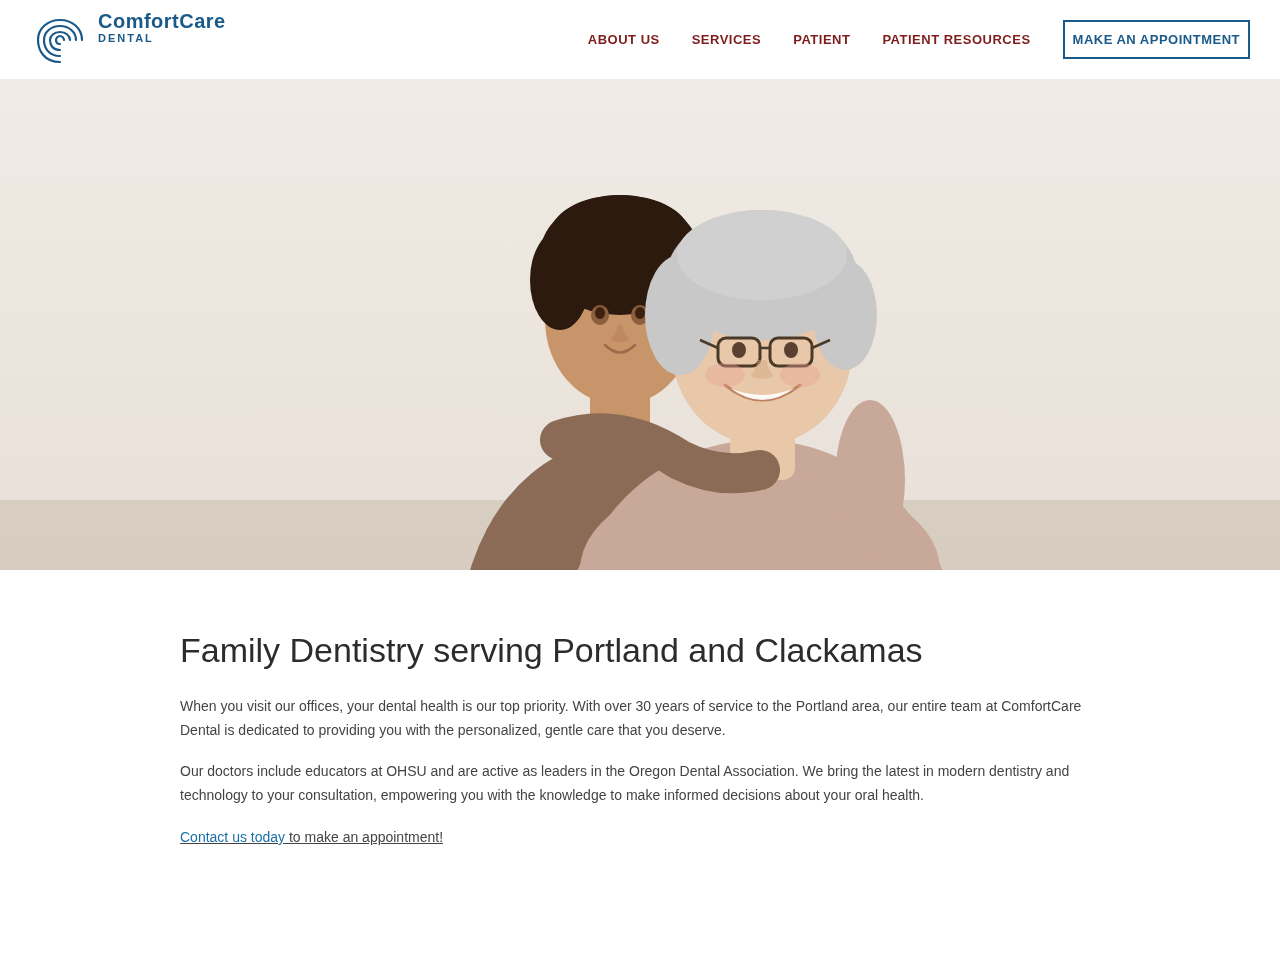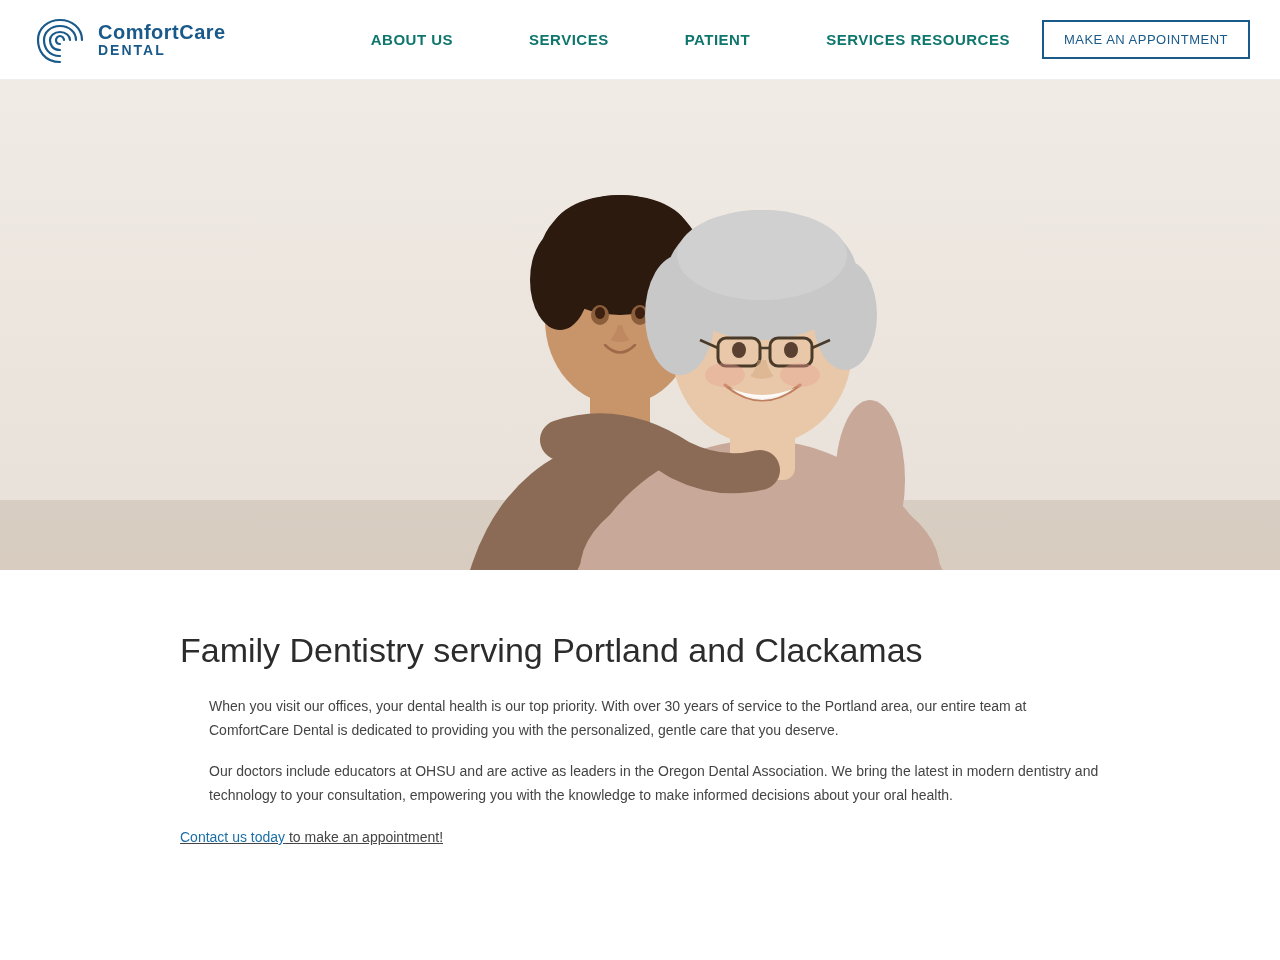--- a/index.html
+++ b/index.html
@@ -19,21 +19,21 @@
       display: flex;
       align-items: center;
       justify-content: space-between;
       padding: 0 30px;
       z-index: 100;
       border-bottom: 1px solid #eee;
     }
 
     .logo-wrap {
       display: flex;
-      align-items: center;
+      align-items: flex-start;
       gap: 8px;
       text-decoration: none;
     }
 
     .logo-icon {
       width: 60px;
       height: 60px;
     }
 
     .logo-text {
@@ -43,50 +43,49 @@
     }
 
     .logo-text .brand {
       font-size: 20px;
       font-weight: 700;
       color: #1a5a8a;
       letter-spacing: 0.5px;
     }
 
     .logo-text .sub {
-      font-size: 14px;
+      font-size: 11px;
       font-weight: 600;
       color: #1a5a8a;
       letter-spacing: 2px;
     }
 
     nav {
       display: flex;
       align-items: center;
       gap: 32px;
     }
 
     .nav-link {
-      font-size: 15px;
-      font-weight: 700;
-      color: #0f766e;
+      font-size: 13px;
+      font-weight: 700;
+      color: #7f1d1d;
       text-decoration: none;
       letter-spacing: 0.5px;
       cursor: pointer;
-      margin-left: 44px;
     }
 
     .nav-cta {
       font-size: 13px;
-      font-weight: 400;
+      font-weight: 700;
       color: #1a5a8a;
       text-decoration: none;
       letter-spacing: 0.5px;
       border: 2px solid #1a5a8a;
-      padding: 10px 20px;
+      padding: 10px 8px;
       cursor: pointer;
     }
 
     
     .hero {
       margin-top: 80px;
       width: 100%;
       height: 490px;
       background: linear-gradient(135deg, #c8b8a8 0%, #d4c4b4 20%, #e8ddd0 40%, #f0e8e0 60%, #e0d4c8 80%, #c8b8aa 100%);
       position: relative;
@@ -123,21 +122,20 @@
       letter-spacing: 0.5px;
       margin-bottom: 22px;
     }
 
     .content-para {
       font-size: 14px;
       color: #444;
       line-height: 1.7;
       margin-bottom: 18px;
       max-width: 940px;
-      margin-left: 29px;
     }
 
     .contact-line {
       font-size: 14px;
       color: #444;
       line-height: 1.7;
       text-decoration: underline;
     }
 
     .contact-link {
@@ -164,21 +162,21 @@
     <div class="logo-text">
       <span class="brand">ComfortCare</span>
       <span class="sub">DENTAL</span>
     </div>
   </a>
 
   <nav>
     <a class="nav-link" href="#">ABOUT US</a>
     <a class="nav-link" href="#">SERVICES</a>
     <a class="nav-link" href="#">PATIENT</a>
-    <a class="nav-link" href="#">SERVICES RESOURCES</a>
+    <a class="nav-link" href="#">PATIENT RESOURCES</a>
     <a class="nav-cta" href="#">MAKE AN APPOINTMENT</a>
   </nav>
 </header>
 
 <section class="hero">
   <svg viewBox="0 0 1280 490" xmlns="http://www.w3.org/2000/svg" preserveAspectRatio="xMidYMid slice">
 
     <defs>
       <linearGradient id="bgGrad" x1="0%" y1="0%" x2="100%" y2="100%">
         <stop offset="0%" style="stop-color:#f5f0eb;stop-opacity:1"></stop>

